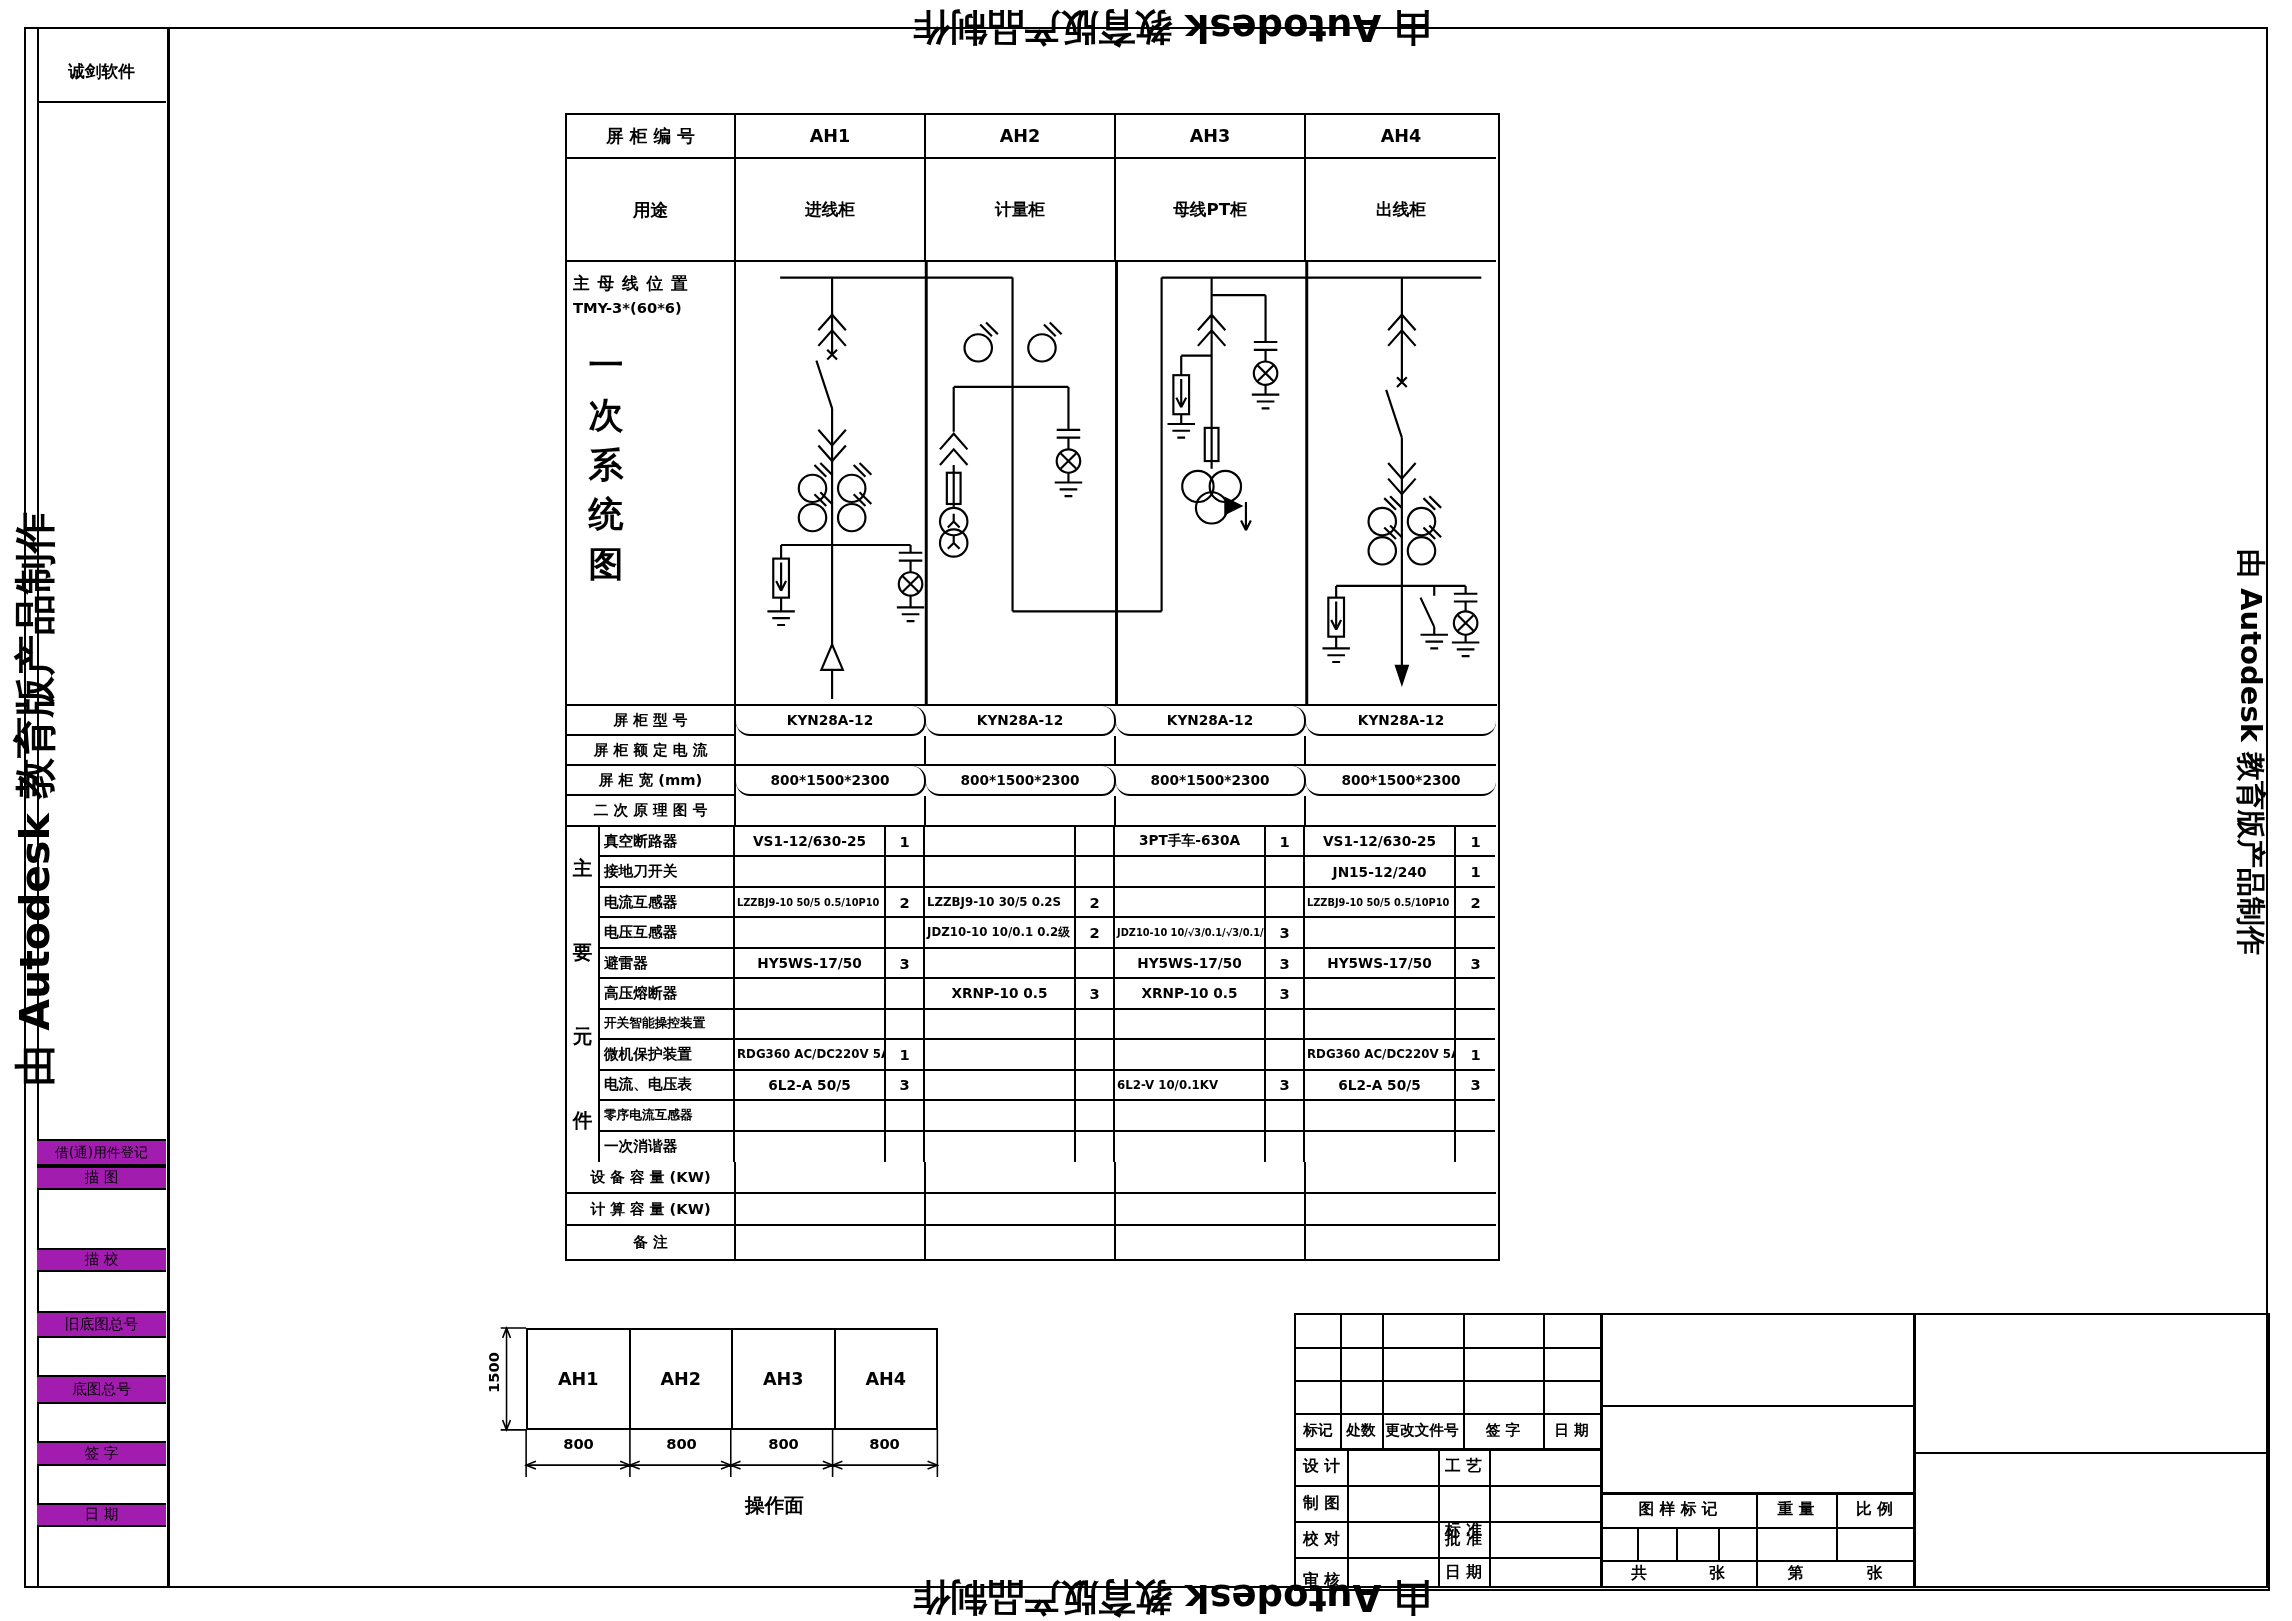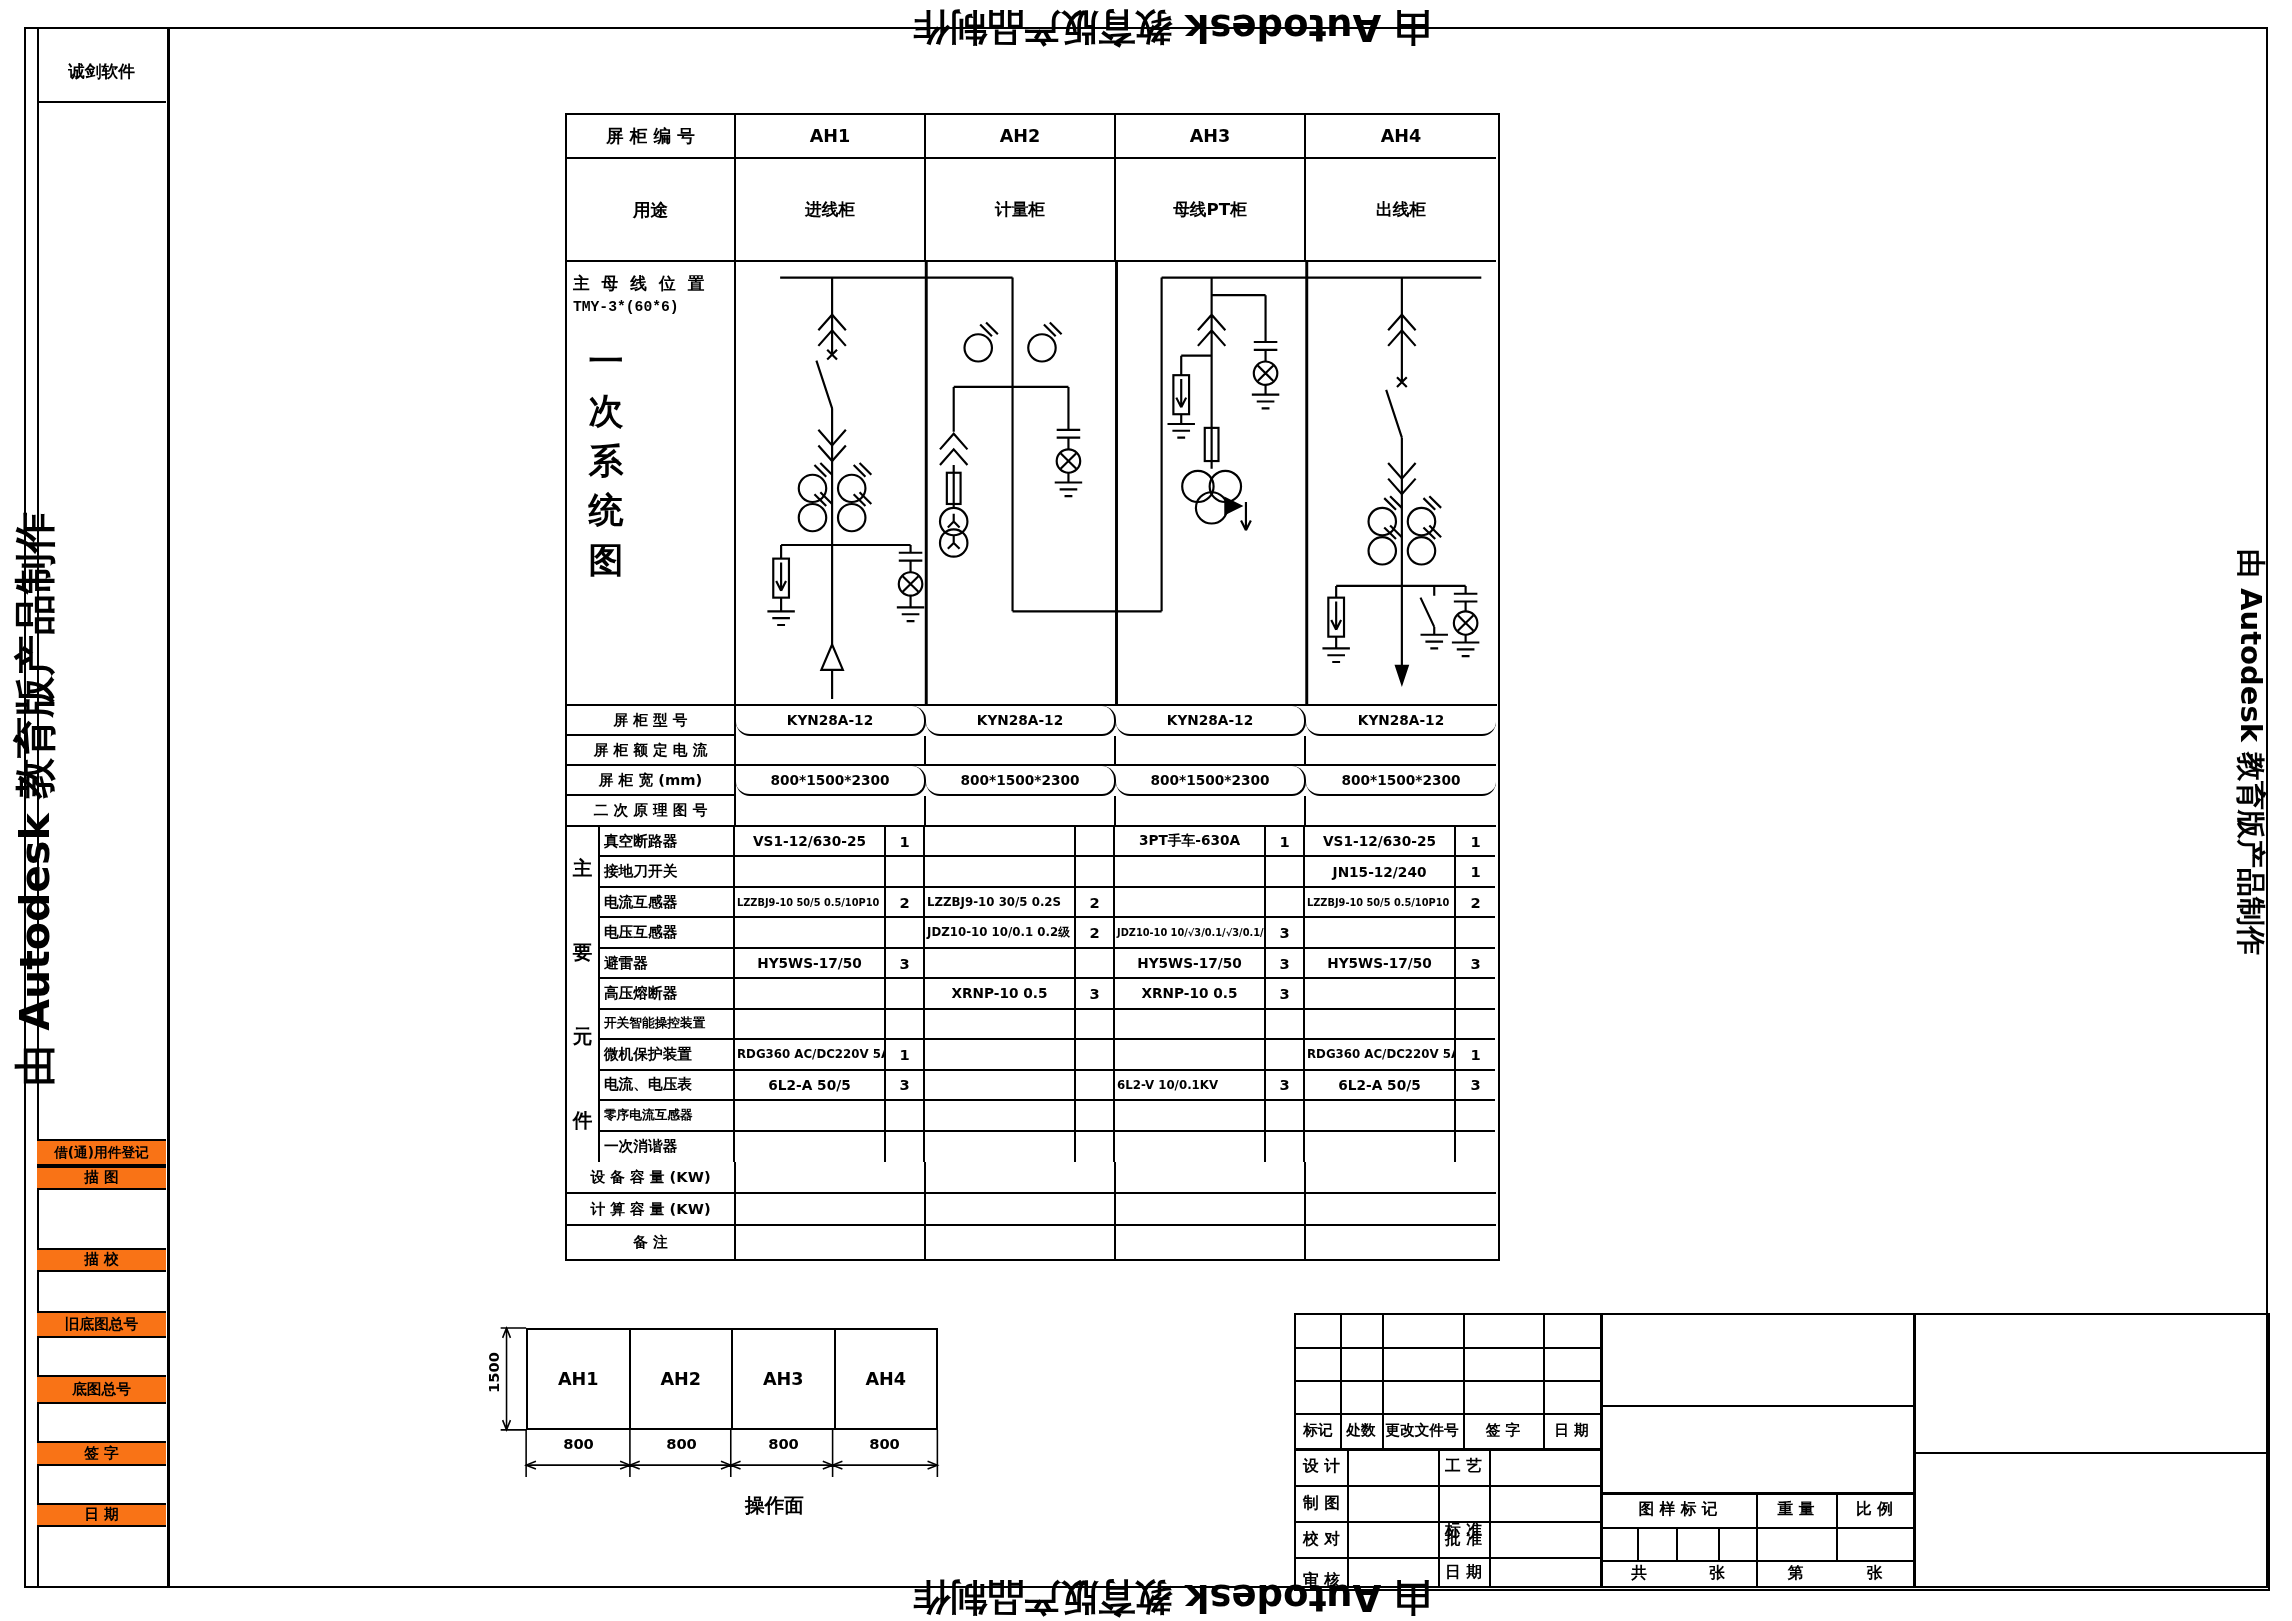--- a/index.html
+++ b/index.html
@@ -12,33 +12,33 @@
   .wm-top{font-size:37px;left:913px;top:2px;transform:rotate(180deg);}
   .wm-bottom{font-size:37px;left:913px;top:1572px;transform:rotate(180deg);}
   .wm-right{font-size:29px;left:2270px;top:549px;transform:rotate(90deg);transform-origin:left top;}
   
   .outer-border{position:absolute;left:23.5px;top:27.4px;width:2244px;height:1561px;border:2.9px solid #000;box-sizing:border-box;}
   .frame-vline{position:absolute;left:167px;top:27.4px;width:2.9px;height:1561px;background:#000;}
   .sidebar-col{position:absolute;left:37px;top:27.4px;width:129px;height:1561px;border-left:2px solid #000;box-sizing:border-box;}
   .sb-soft{position:absolute;left:37px;top:27.4px;width:129px;height:76px;border-bottom:2.9px solid #000;box-sizing:border-box;
            display:flex;align-items:flex-end;justify-content:center;font-size:16.7px;font-weight:bold;padding-bottom:18px;}
   .sb-bar{position:absolute;left:37px;width:129px;border-top:2.5px solid #000;border-bottom:2.5px solid #000;box-sizing:border-box;
-          display:flex;align-items:center;justify-content:center;font-size:14.7px;font-weight:bold;background:#f97316;}
+          display:flex;align-items:center;justify-content:center;font-size:14.7px;font-weight:normal;background:#a21caf;}
   
   #schedule-table{position:absolute;left:565px;top:113px;width:935px;border:2.9px solid #000;box-sizing:border-box;
                   display:flex;flex-direction:column;font-weight:bold;}
   .trow{display:flex;flex:none;box-sizing:border-box;}
   .lc{width:169px;flex:none;border-right:2px solid #000;border-bottom:2px solid #000;box-sizing:border-box;
       display:flex;align-items:center;justify-content:center;text-align:center;}
   .pc{width:190px;flex:none;border-right:2px solid #000;border-bottom:2px solid #000;box-sizing:border-box;
       display:flex;align-items:center;justify-content:center;text-align:center;}
   .noR{border-right:none !important;}
   .noB{border-bottom:none !important;}
   .f18{font-size:17.6px;} .f17{font-size:16.7px;} .f15{font-size:14.7px;} .f14{font-size:13.7px;border-radius:14px;}
-  .diagram-label{flex-direction:column;align-items:flex-start;justify-content:flex-start;padding:9.8px 5.9px;text-align:left;font-family:Liberation Mono, monospace;}
+  .diagram-label{flex-direction:column;align-items:flex-start;justify-content:flex-start;padding:9.8px 5.9px;text-align:left;}
   .diagram-label .l1{font-size:16.7px;letter-spacing:1px;}
   .diagram-label .l2{font-size:14.7px;margin-top:3.9px;}
   .vtitle{margin-top:25.5px;margin-left:15.7px;display:flex;flex-direction:column;}
   .vtitle div{font-size:35px;line-height:1.42;}
   .diagram-cell{width:761px;flex:none;border-bottom:2px solid #000;box-sizing:border-box;}
   .diagram-cell svg{display:block;}
   
   #component-grid{flex:none;height:335px;display:grid;box-sizing:border-box;
       grid-template-columns:33px 135px 151px 39px 151px 39px 151px 39px 151px 39px;
       grid-template-rows:repeat(11,1fr);}

